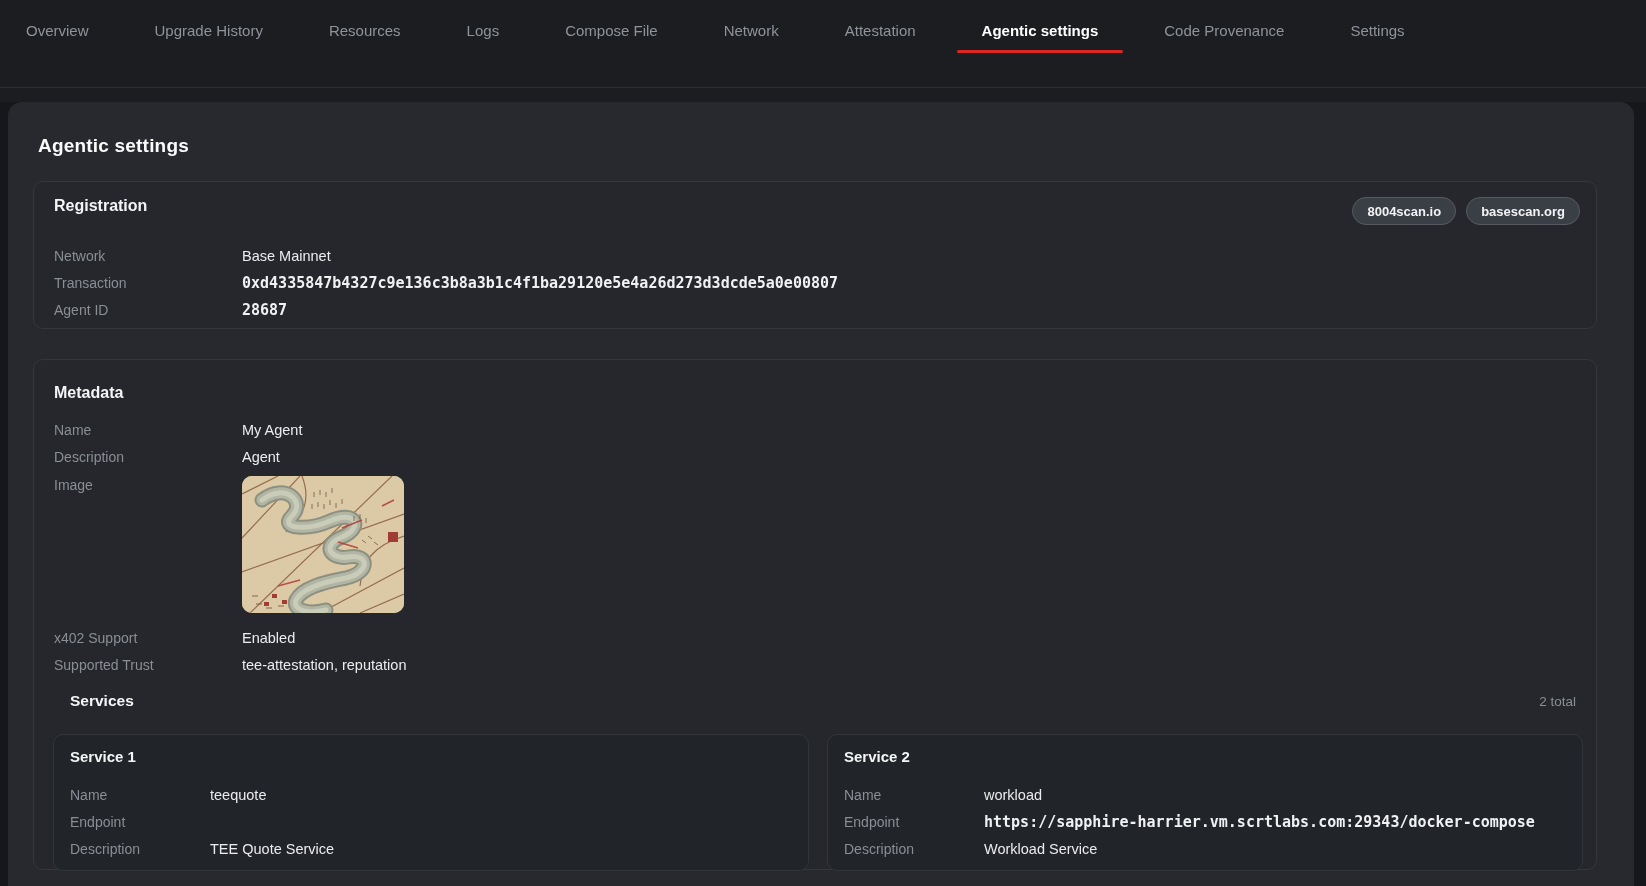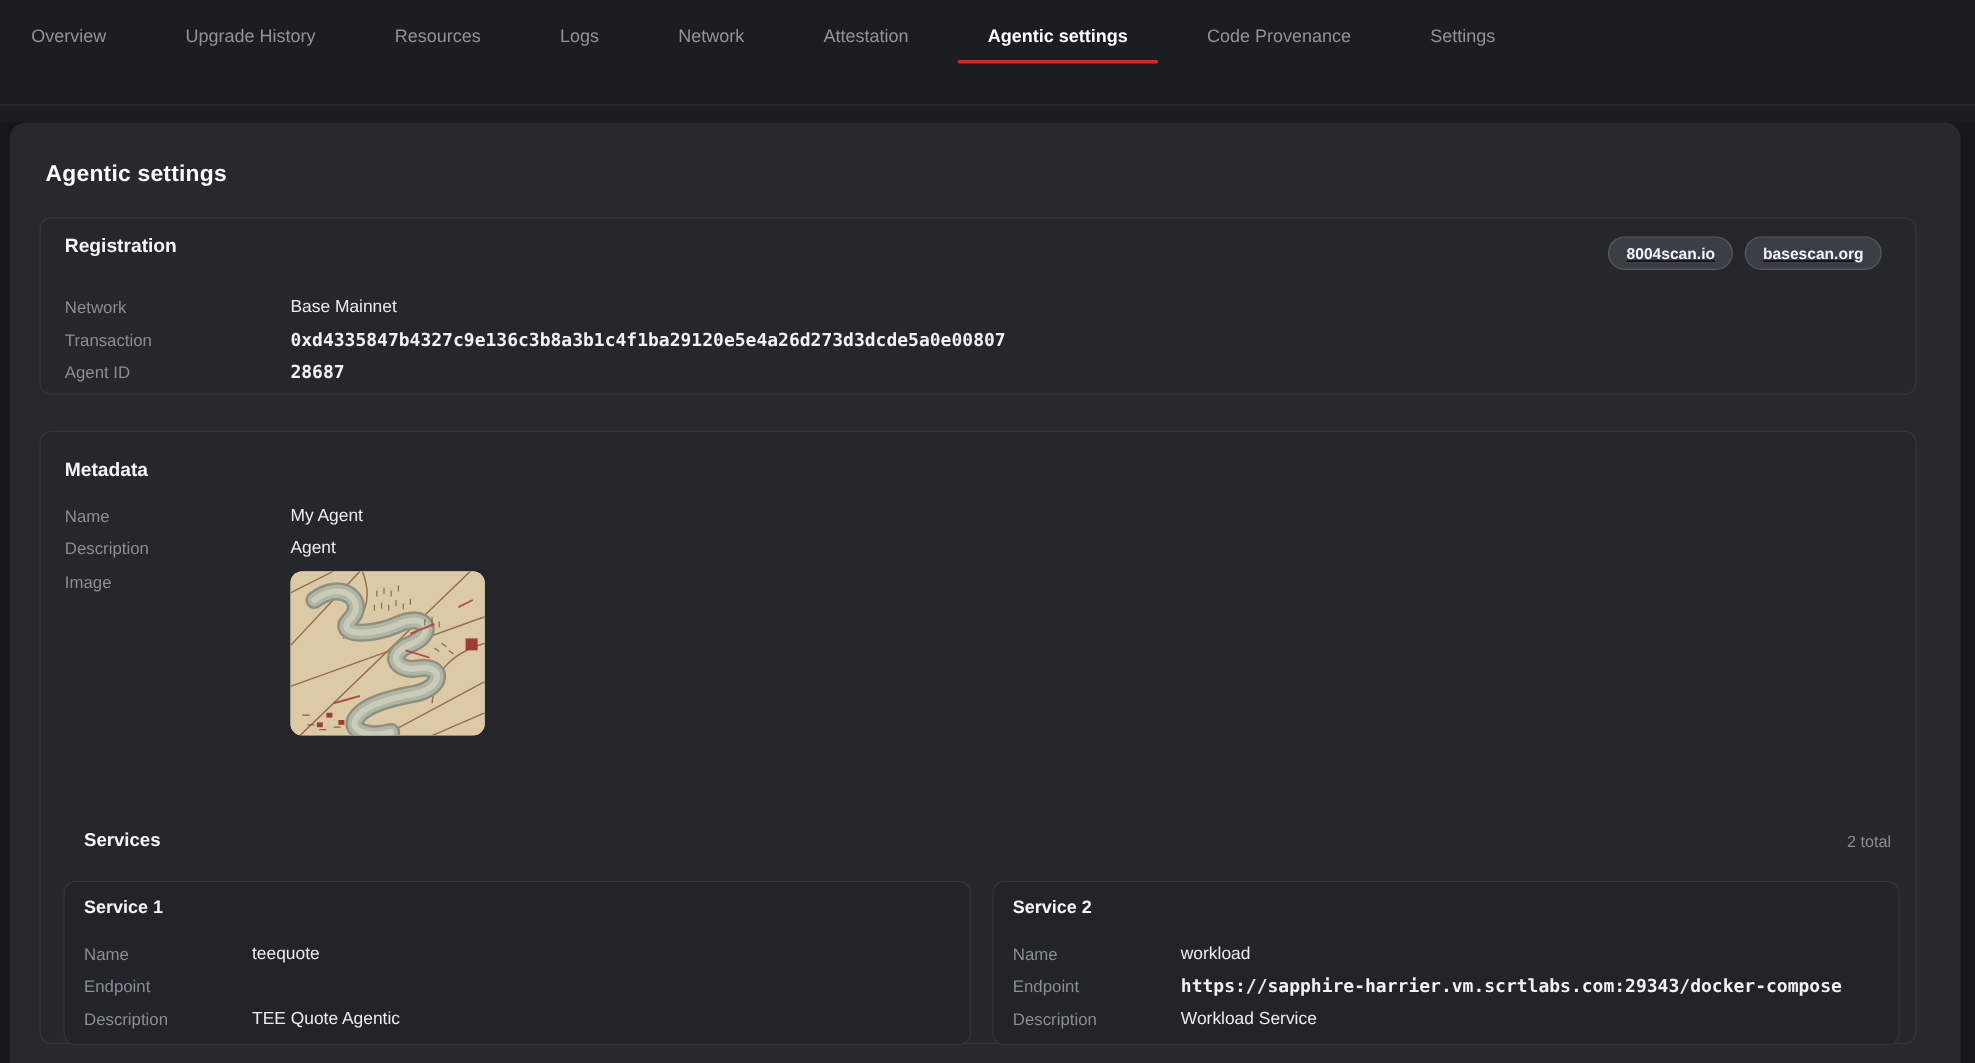--- a/index.html
+++ b/index.html
@@ -44,21 +44,21 @@
     background:#25272c; border:1px solid #34373d; border-radius:10px;
   }
   .card-reg { top:79px; height:148px; }
   .card-meta { top:257px; height:511px; }
   .card h2 {
     position:absolute; left:20px; margin:0;
     font-size:16px; font-weight:700; color:#f4f5f6;
   }
   .card-reg h2 { top:15px; }
   .card-meta h2 { top:24px; }
-  .badges { position:absolute; right:28px; top:15px; display:flex; gap:10px;text-decoration:underline; }
+  .badges { position:absolute; right:16px; top:15px; display:flex; gap:10px; }
   .badge {
     height:28px; padding:0 14px; border-radius:15px;
     background:#3a3e45; border:1px solid #575a61;
     color:#f2f3f5; font-size:13px; font-weight:600;
     display:flex; align-items:center; cursor:pointer; font-family:inherit;
   }
   
   .rows { position:absolute; left:20px; right:20px; display:flex; flex-direction:column; }
   .row { display:flex; align-items:center; height:27px; }
   .lab { width:188px; flex:0 0 188px; font-size:14px; color:#8a8e95; }
@@ -102,20 +102,21 @@
 </style>
 </head>
 <body>
 
 <div class="header-zone">
   <nav class="tabbar">
       <div class="tab">Overview</div>
       <div class="tab">Upgrade History</div>
       <div class="tab">Resources</div>
       <div class="tab">Logs</div>
+      <div class="tab">Compose File</div>
       <div class="tab">Network</div>
       <div class="tab">Attestation</div>
       <div class="tab active">Agentic settings</div>
       <div class="tab">Code Provenance</div>
       <div class="tab">Settings</div>
     </nav>
 </div>
 
 <main class="panel">
   <h1 class="page-title">Agentic settings</h1>
@@ -199,39 +200,49 @@
             <path d="M140,30 L152,24"></path>
           </g>
 
           <g stroke="#7a5a40" stroke-width="1" opacity="0.9">
             <path d="M14,128 l6,0 M24,132 l6,0 M36,130 l6,0 M10,120 l6,0"></path>
           </g>
         </svg>
       </div>
     </div>
 
+    <div class="rows" id="meta-rows-bottom">
+        <div class="row">
+          <span class="lab">x402 Support</span>
+          <span class="val">Enabled</span>
+        </div>
+        <div class="row">
+          <span class="lab">Supported Trust</span>
+          <span class="val">tee-attestation, reputation</span>
+        </div>
+      </div>
 
     <div class="services-head">
       <h3>Services</h3>
       <span class="services-count">2 total</span>
     </div>
     <div class="services" id="services">
         <div class="svc">
           <h4>Service 1</h4>
           <div class="rows">
             <div class="row">
               <span class="lab">Name</span>
               <span class="val">teequote</span>
             </div>
             <div class="row">
               <span class="lab">Endpoint</span>
             </div>
             <div class="row">
               <span class="lab">Description</span>
-              <span class="val">TEE Quote Agentic</span>
+              <span class="val">TEE Quote Service</span>
             </div>
           </div>
         </div>
         <div class="svc">
           <h4>Service 2</h4>
           <div class="rows">
             <div class="row">
               <span class="lab">Name</span>
               <span class="val">workload</span>
             </div>

